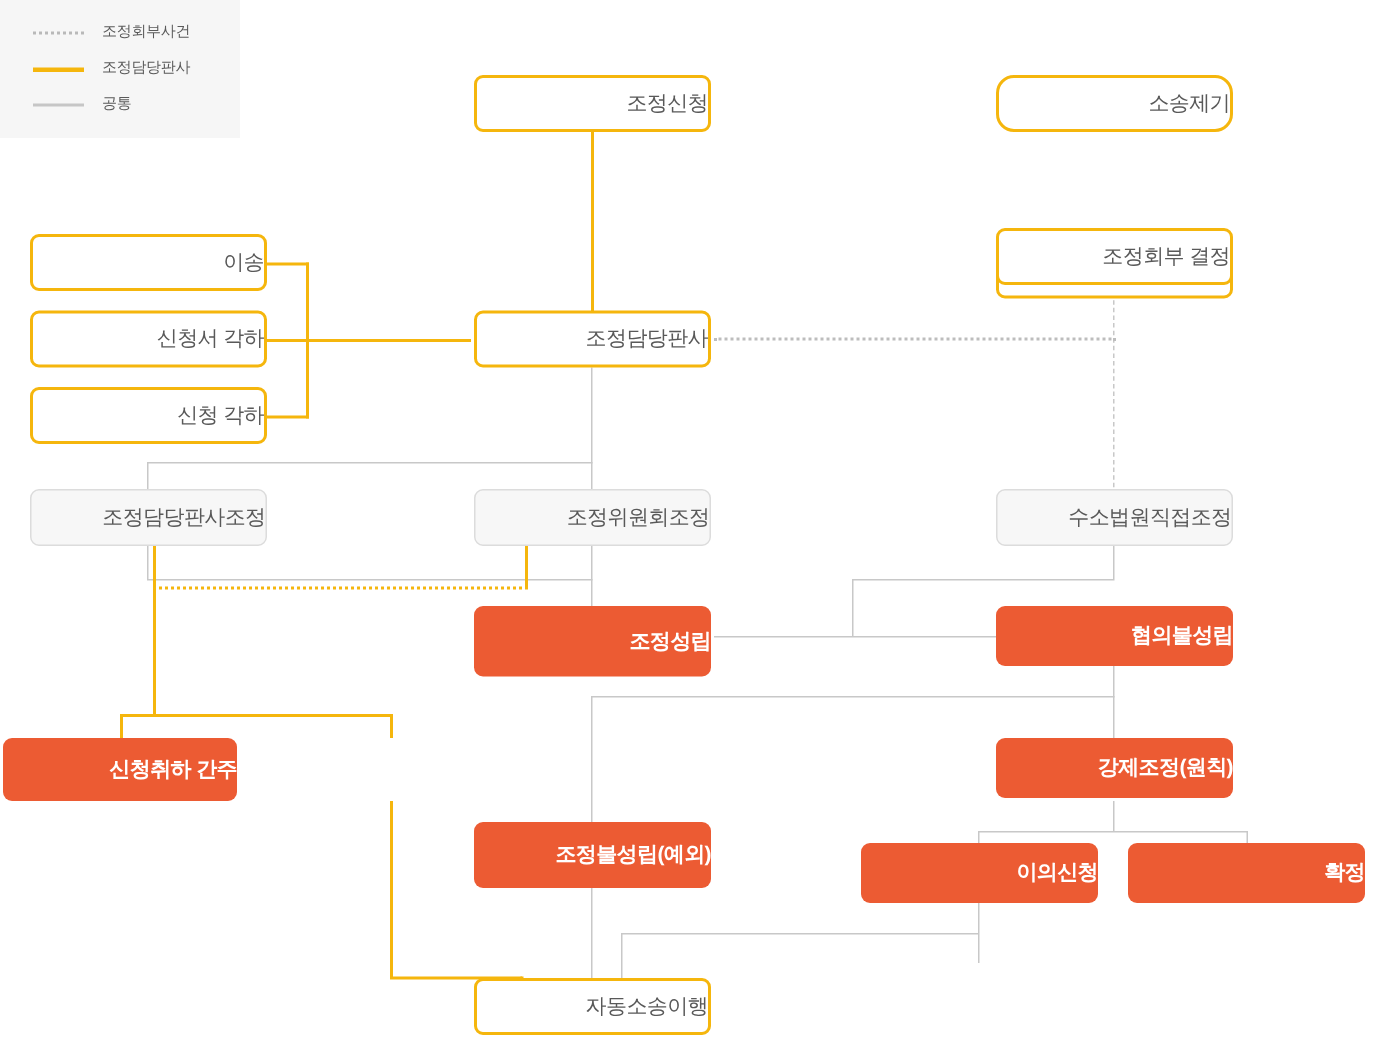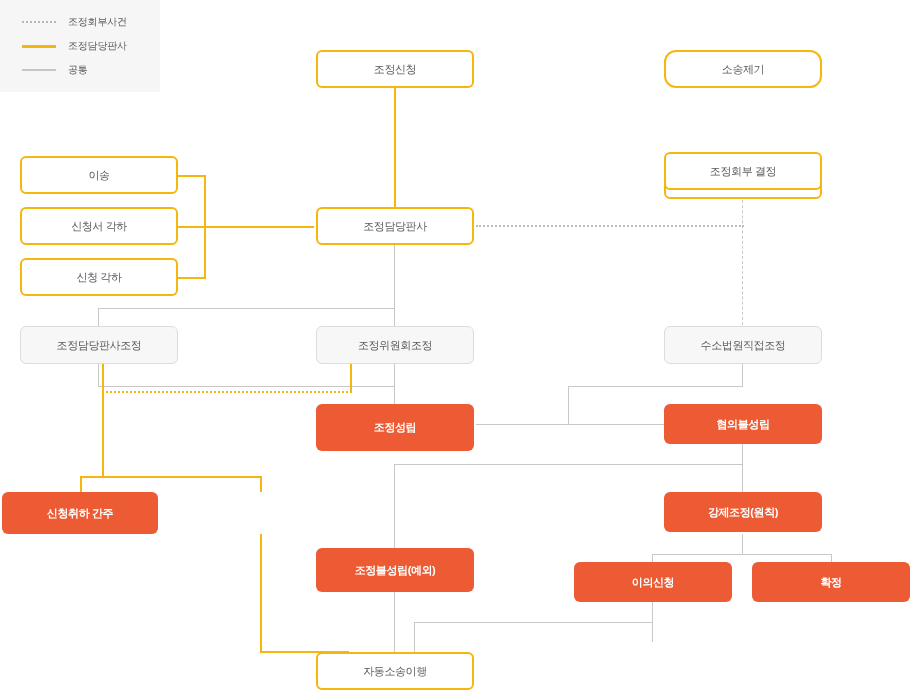--- a/index.html
+++ b/index.html
@@ -50,23 +50,23 @@
     line-height: 1;
     white-space: nowrap;
   }
 
   
   .node {
     position: absolute;
     box-sizing: border-box;
     display: flex;
     align-items: center;
-    justify-content: center;
+    justify-content: flex-end;
     border-radius: 6px;
-    font-size: 11px;
+    font-size: 14px;
     letter-spacing: -0.4px;
     white-space: nowrap;
     z-index: 5;
   }
   .node.yellow {
     background: #ffffff;
     border: 2px solid #f5b60d;
     color: #595959;
   }
   .node.gray {

